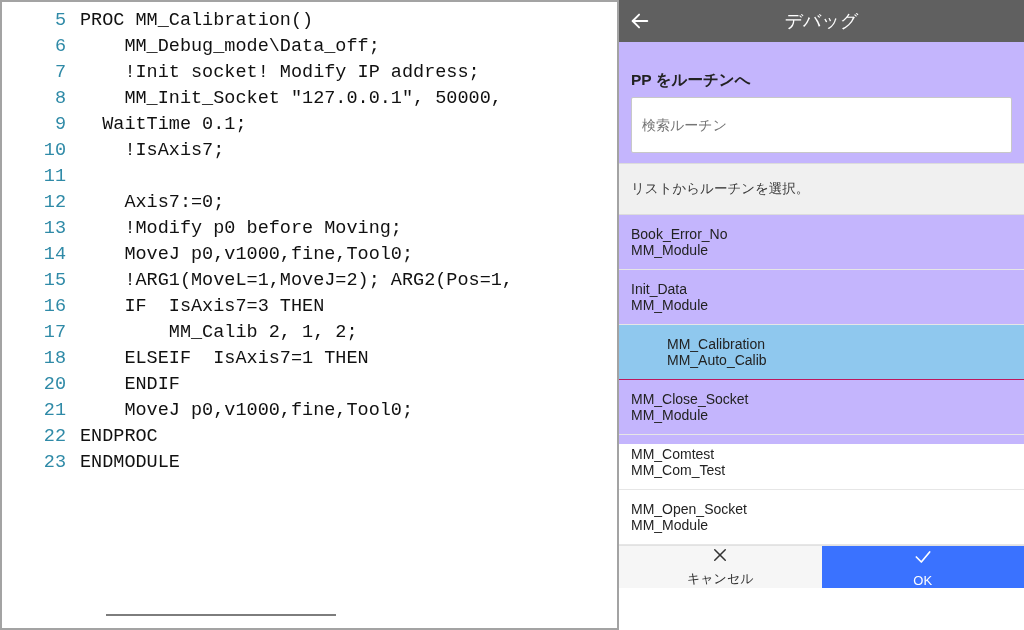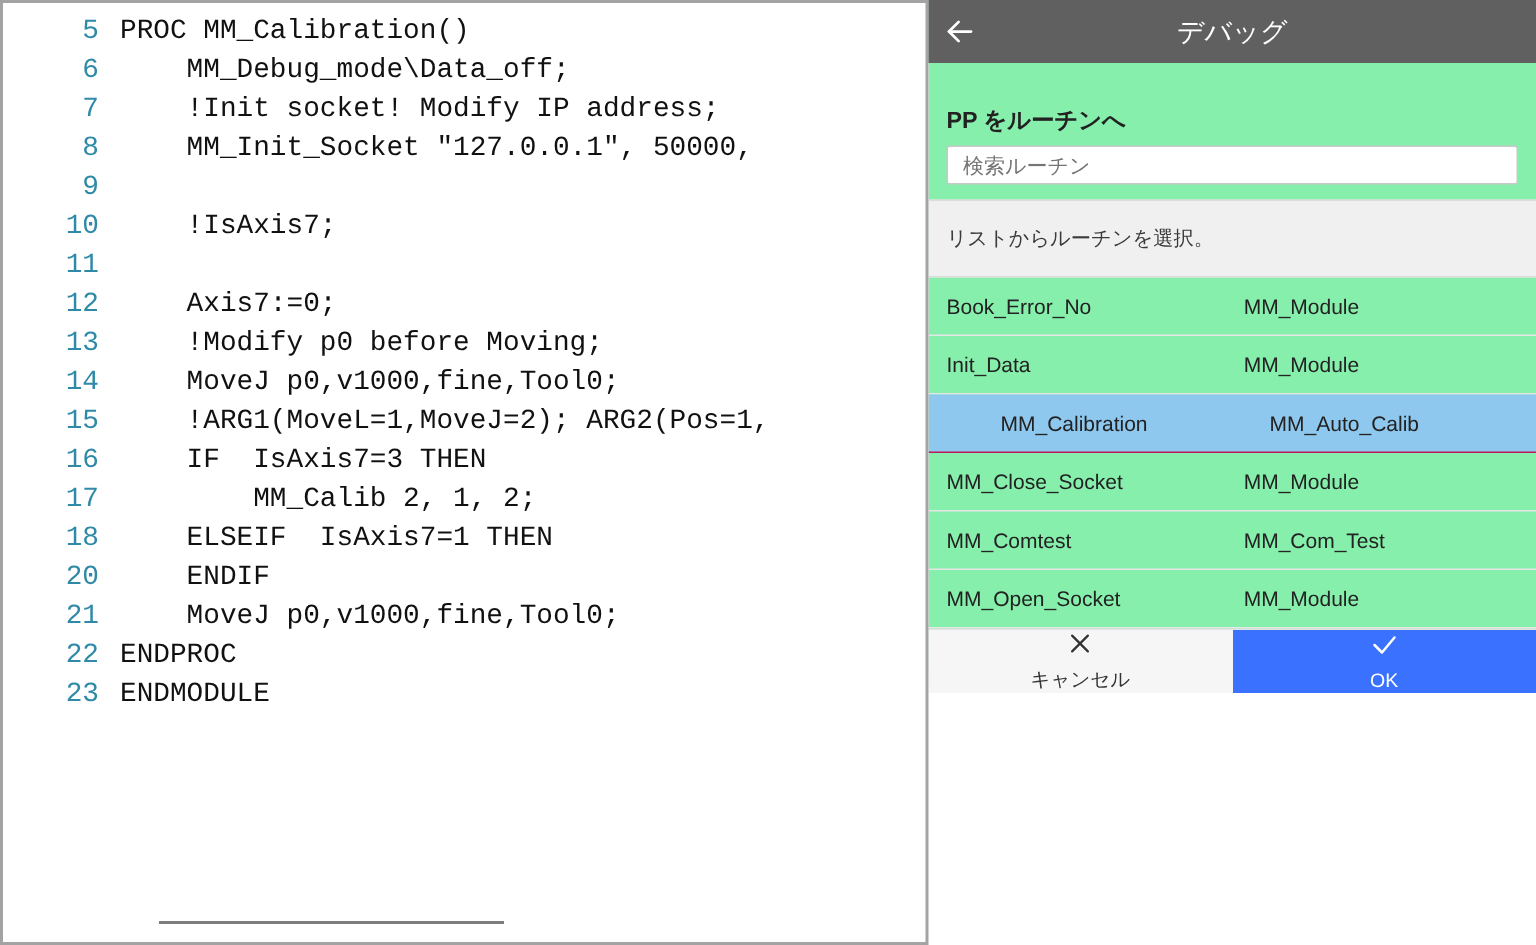--- a/index.html
+++ b/index.html
@@ -42,21 +42,21 @@
       left: 104px;
       width: 230px;
       height: 2px;
       background: #7d7d7d;
     }
     .debug-panel {
       width: 405px;
       height: 444px;
       display: flex;
       flex-direction: column;
-      background: #86efac;
+      background: #c4b5fd;
     }
     .debug-header {
       background: #606060;
       color: #fff;
       height: 42px;
       display: flex;
       align-items: center;
       position: relative;
     }
     .back-arrow {
@@ -80,21 +80,21 @@
       font-size: 15.5px;
       font-weight: 600;
       color: #222;
       margin-top: 20px;
     }
     .search-wrap { padding: 0 12px 10px 12px; }
     .search-input {
       width: 100%;
       border: 1px solid #c8c8c8;
       border-radius: 2px;
-      padding: 4px 10px;
+      padding: 19px 10px;
       font-size: 14px;
       color: #999;
       background: #fff;
     }
     .list-hint {
       padding: 16px 12px;
       font-size: 13.5px;
       color: #3a3a3a;
       background: #f0f0f0;
       border-top: 1px solid #dcdcdc;
@@ -110,38 +110,39 @@
     }
     .col1 { width: 52%; }
     .col2 { width: 48%; }
     .routine-list { flex: 0 0 auto; }
     .routine-row {
       display: flex;
       padding: 11px 12px;
       font-size: 14px;
       color: #222;
       border-bottom: 1px solid #e6e6e6;
+      flex-direction: column;
     }
     .routine-row.selected {
       background: #8fc8ee;
       border-bottom: 1px solid #be185d;
       padding-left: 48px;
     }
     .spacer { flex: 1; }
     .footer {
       display: flex;
       height: 70px;
       border-top: 1px solid #e2e2e2;
     }
     .btn {
       flex: 1;
       display: flex;
       flex-direction: column;
       align-items: center;
-      justify-content: flex-start;
+      justify-content: center;
       gap: 3px;
       font-size: 13px;
     }
     .btn-cancel { color: #333; background: #f6f6f6; }
     .btn-ok { color: #fff; background: #3a72ff; }
     .btn-icon { font-size: 18px; line-height: 1; }
     .btn-ok .btn-icon svg { stroke: #fff; }
   </style>
 </head>
 <body>
@@ -159,20 +160,21 @@
       <div class="code-line">
         <span class="line-num">7</span>
         <span class="line-text">    !Init socket! Modify IP address;</span>
       </div>
       <div class="code-line">
         <span class="line-num">8</span>
         <span class="line-text">    MM_Init_Socket "127.0.0.1", 50000,</span>
       </div>
       <div class="code-line">
         <span class="line-num">9</span>
+        <span class="line-text">  WaitTime 0.1;</span>
       </div>
       <div class="code-line">
         <span class="line-num">10</span>
         <span class="line-text">    !IsAxis7;</span>
       </div>
       <div class="code-line">
         <span class="line-num">11</span>
       </div>
       <div class="code-line">
         <span class="line-num">12</span>

